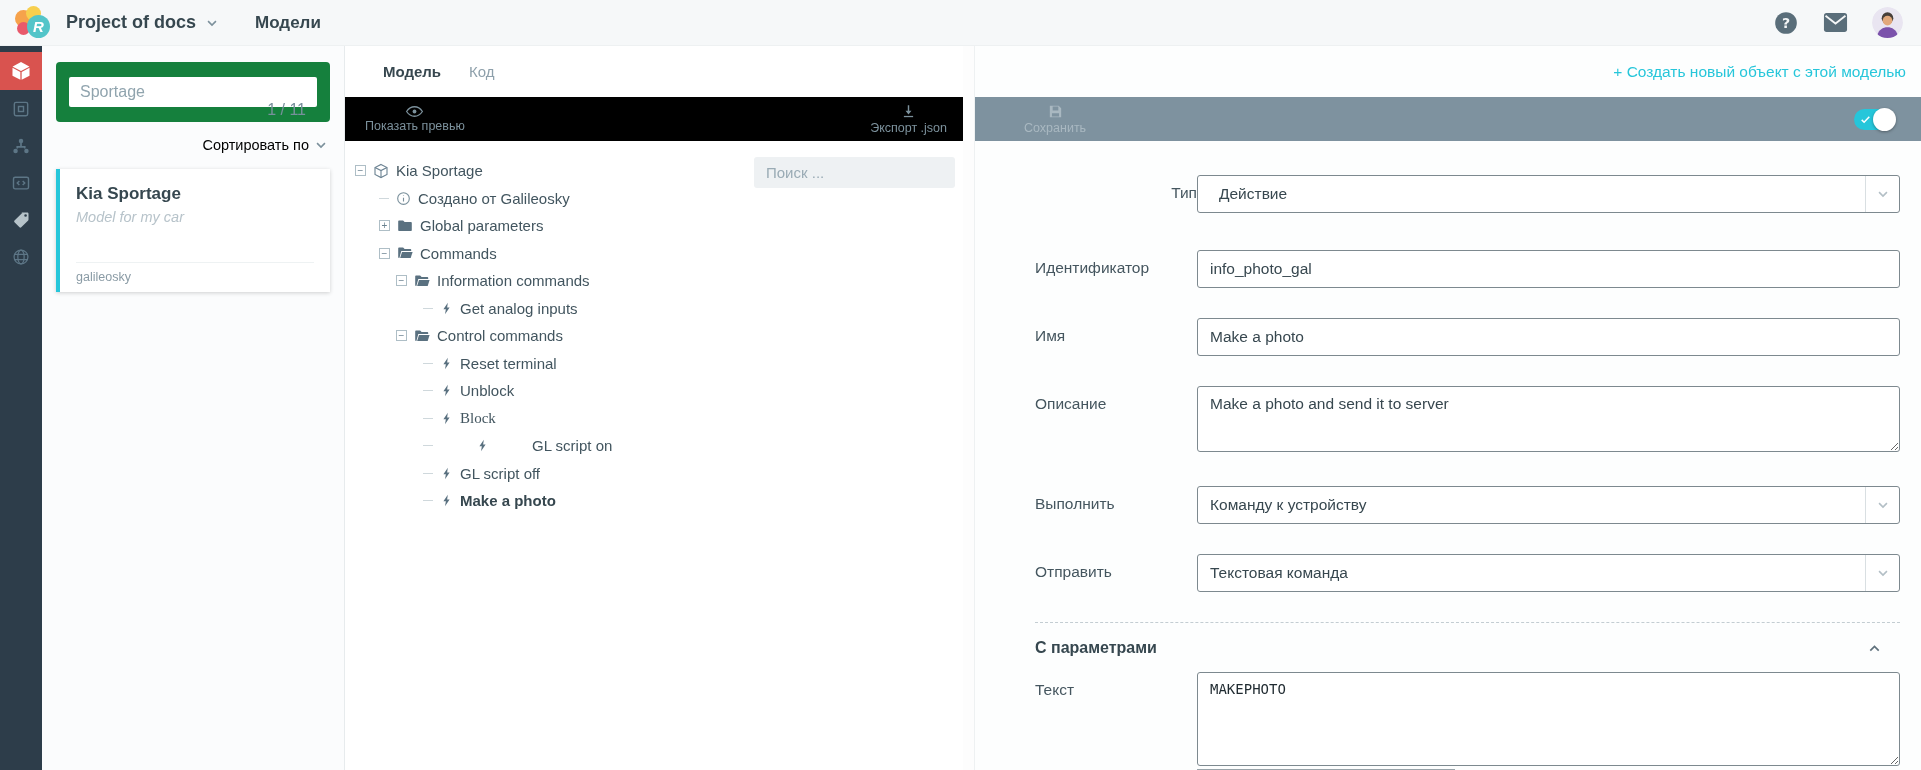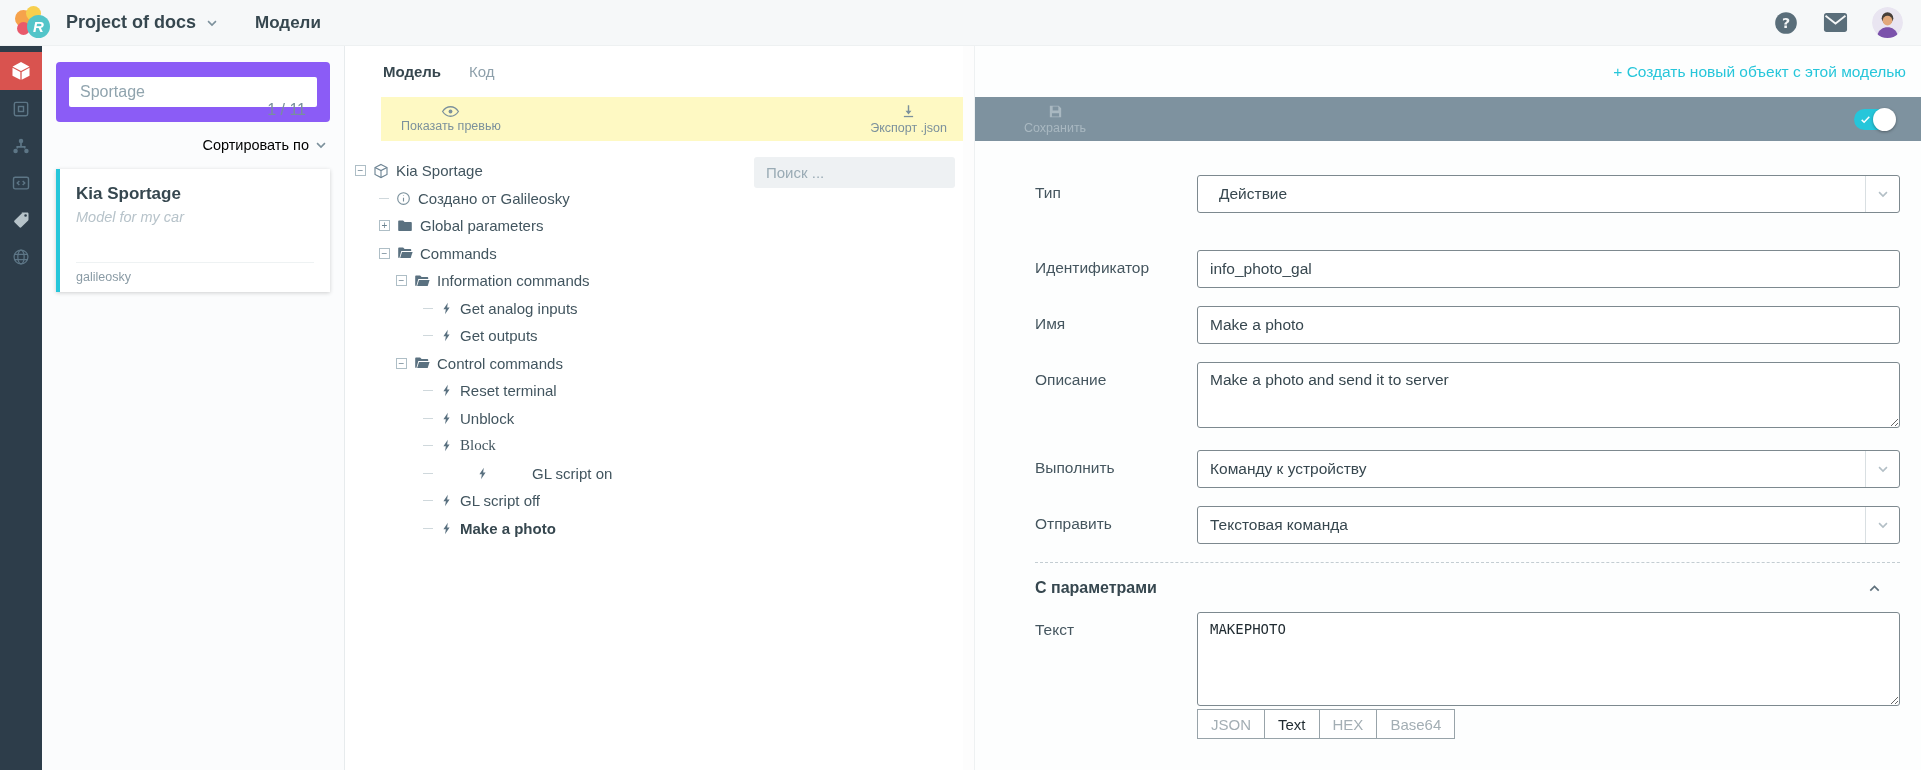--- a/index.html
+++ b/index.html
@@ -27,36 +27,36 @@
   .body { flex:1; display:flex; min-height:0; }
 
   
   .iconbar { width:42px; background:#2d3d4a; display:flex; flex-direction:column; padding-top:6px; }
   .ibar-item { height:37px; flex:0 0 37px; display:flex; align-items:center; justify-content:center; color:#5d7686; cursor:pointer; }
   .ibar-item.active { background:#d9534f; color:#ffffff; height:38px; flex:0 0 38px; }
   .ibar-item[data-name="sidebar-item-tag"] { color:#b6c3c9; }
 
   
   .list-panel { width:303px; background:#fbfcfd; border-right:1px solid #e7ebed; }
-  .search-wrap { margin:16px 14px 0; background:#8b5cf6; border-radius:4px; padding:15px 13px; }
+  .search-wrap { margin:16px 14px 0; background:#15803d; border-radius:4px; padding:15px 13px; }
   .search-inner { background:#fff; border-radius:2px; height:30px; display:flex; align-items:center; padding:0 11px; }
   .search-inner input { border:0; outline:0; flex:1; min-width:0; font:16px "Liberation Sans","DejaVu Sans",sans-serif; color:#90a4ae; background:transparent; }
   .search-count { color:#78909c; font-size:16px; white-space:nowrap;margin-top:36px; }
   .sort-row { margin:15px 16px 0; display:flex; justify-content:flex-end; align-items:center; gap:5px; color:#000000; font-size:14.5px; cursor:pointer; }
   .model-card { margin:16px 14px 0; background:#fff; border-left:4px solid #26c6da; box-shadow:0 1px 4px rgba(0,0,0,.18); height:123px; padding:15px 16px 0; display:flex; flex-direction:column; cursor:pointer; }
   .card-title { font-size:17px; font-weight:700; color:#36474f; }
   .card-sub { margin-top:5px; font-size:14.5px; font-style:italic; color:#b7c3ca; }
   .card-footer { margin-top:auto; border-top:1px solid #eef2f3; padding:7px 0 8px; font-size:12.5px; color:#8a9ba5; }
 
   
   .model-panel { width:618px; background:#fff; display:flex; flex-direction:column; }
   .tab-strip { flex:0 0 51px; display:flex; align-items:center; gap:28px; padding-left:38px; }
   .tab { font-size:15px; color:#8ea0ab; cursor:pointer; }
   .tab.active { color:#37474f; font-weight:600; }
-  .toolbar { flex:0 0 44px; background:#fef9c3; display:flex; justify-content:space-between; align-items:center; padding:0 10px 0 14px;margin-left:36px; }
+  .toolbar { flex:0 0 44px; background:#000000; display:flex; justify-content:space-between; align-items:center; padding:0 10px 0 14px; }
   .tool-btn { display:flex; flex-direction:column; align-items:center; gap:1px; color:#7c919c; font-size:12.5px; line-height:1.15; cursor:pointer; padding:0 6px; }
   .tree-area { flex:1; position:relative; padding:16px 0 0 10px; }
   .tree-search { position:absolute; top:16px; right:8px; width:201px; height:31px; background:#eef1f3; border:0; border-radius:3px; padding:0 12px; font:15px "Liberation Sans","DejaVu Sans",sans-serif; color:#9aabb5; outline:none; }
   .tree-search::placeholder { color:#9aabb5; opacity:1; }
   .tree-row { height:27.5px; display:flex; align-items:center; font-size:15px; color:#42555f; cursor:pointer; }
   .expander { width:11px; height:11px; flex:0 0 11px; border:1px solid #aebec6; background:#fff; color:#6a8290; font-size:10px; line-height:9px; text-align:center; margin-right:7px; cursor:pointer; }
   .tick { width:10px; flex:0 0 10px; height:1px; background:#cfd8dc; margin-right:7px; }
   .tree-row .icn { margin-right:7px; display:inline-flex; color:#5a7180; }
   .tree-row .lbl.selected { font-weight:700; color:#36474f; }
 
@@ -66,22 +66,22 @@
   .detail-panel { flex:1; background:#fdfefe; display:flex; flex-direction:column; min-width:0; }
   .create-strip { flex:0 0 51px; display:flex; align-items:center; justify-content:flex-end; padding-right:15px; }
   .create-link { color:#26c6da; font-size:15.5px; text-decoration:none; cursor:pointer; }
   .detail-header { flex:0 0 44px; background:#7e929f; display:flex; align-items:center; justify-content:space-between; padding:0 27px 0 49px; }
   .save-btn { display:flex; flex-direction:column; align-items:center; gap:1px; color:#a9b8c1; font-size:12.5px; cursor:default; }
   .toggle { width:40px; height:21px; background:#26c6da; border-radius:11px; position:relative; display:flex; align-items:center; cursor:pointer; }
   .toggle .check { margin-left:6px; display:inline-flex; color:#fff; }
   .toggle .knob { position:absolute; right:-2px; top:-1px; width:23px; height:23px; background:#fff; border-radius:50%; box-shadow:0 1px 3px rgba(0,0,0,.35); }
 
   .form { flex:1; padding:34px 21px 0 60px; }
-  .frow { display:flex; margin-bottom:18px; }
-  .frow.gap-lg { margin-bottom:37px; }
+  .frow { display:flex; margin-bottom:30px; }
+  .frow.gap-lg { margin-bottom:37px;text-align:right; }
   .frow > label { flex:0 0 162px; padding-top:9px; font-size:15.5px; color:#45565f; }
   .fctrl { flex:1; min-width:0; }
   .ibox { width:100%; height:38px; border:1px solid #7d898f; border-radius:3px; background:#fff; font:15.5px "Liberation Sans","DejaVu Sans",sans-serif; color:#37474f; padding:0 12px; outline:none; }
   .select-box { display:flex; align-items:center; padding:0; cursor:pointer; }
   .sb-body { flex:1; display:flex; align-items:center; gap:9px; padding:0 12px; min-width:0; }
   .sb-body .icn { display:inline-flex; color:#45555f; }
   .sb-chev { width:34px; align-self:stretch; display:flex; align-items:center; justify-content:center; border-left:1px solid #d9dfe2; color:#b3bfc6; }
   textarea.ibox { height:66px; padding:8px 12px; resize:vertical; }
   .dashed-divider { border-top:1px dashed #c3cdd2; margin:17px 0 16px; }
   .params-header { display:flex; justify-content:space-between; align-items:center; margin-bottom:15px; padding-right:18px; }
@@ -278,29 +278,20 @@
             </div>
             <div class="tree-row" data-name="tree-item" style="padding-left: 68px;">
               <span class="tick" data-name="tree-connector"></span>
               <span class="icn" data-name="bolt-icon">
                 <svg viewBox="0 0 16 16" width="13" height="13">
                   <path d="M9.6 1 4.2 9h3l-1 6 5.6-8.2h-3z" fill="currentColor"></path>
                 </svg>
               </span>
               <span class="lbl" data-name="tree-item-label">Get analog inputs</span>
             </div>
-            <div class="tree-row" data-name="tree-item" style="padding-left: 68px;">
-              <span class="tick" data-name="tree-connector"></span>
-              <span class="icn" data-name="bolt-icon">
-                <svg viewBox="0 0 16 16" width="13" height="13">
-                  <path d="M9.6 1 4.2 9h3l-1 6 5.6-8.2h-3z" fill="currentColor"></path>
-                </svg>
-              </span>
-              <span class="lbl" data-name="tree-item-label">Get outputs</span>
-            </div>
             <div class="tree-row" data-name="tree-item" style="padding-left: 41px;">
               <span class="expander" data-name="collapse-box-icon">−</span>
               <span class="icn" data-name="folder-open-icon">
                 <svg viewBox="0 0 16 16" width="16" height="16">
                   <path fill="currentColor" d="M1.2 3.6c0-.6.5-1 1-1h3.9L7.6 4.1h5.6c.6 0 1 .4 1 1v1H4.3L2.4 13h-.2c-.5 0-1-.4-1-1z"></path>
                   <path fill="currentColor" d="M5 7h10.6l-1.9 6H3.1z"></path>
                 </svg>
               </span>
               <span class="lbl" data-name="tree-item-label">Control commands</span>
             </div>

